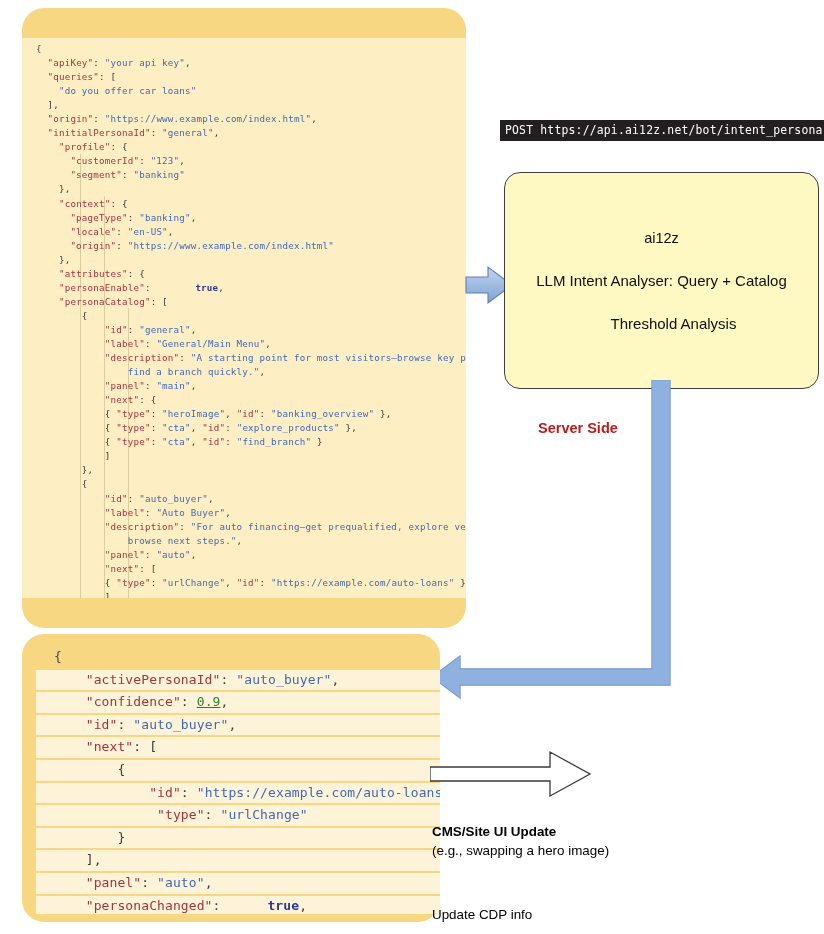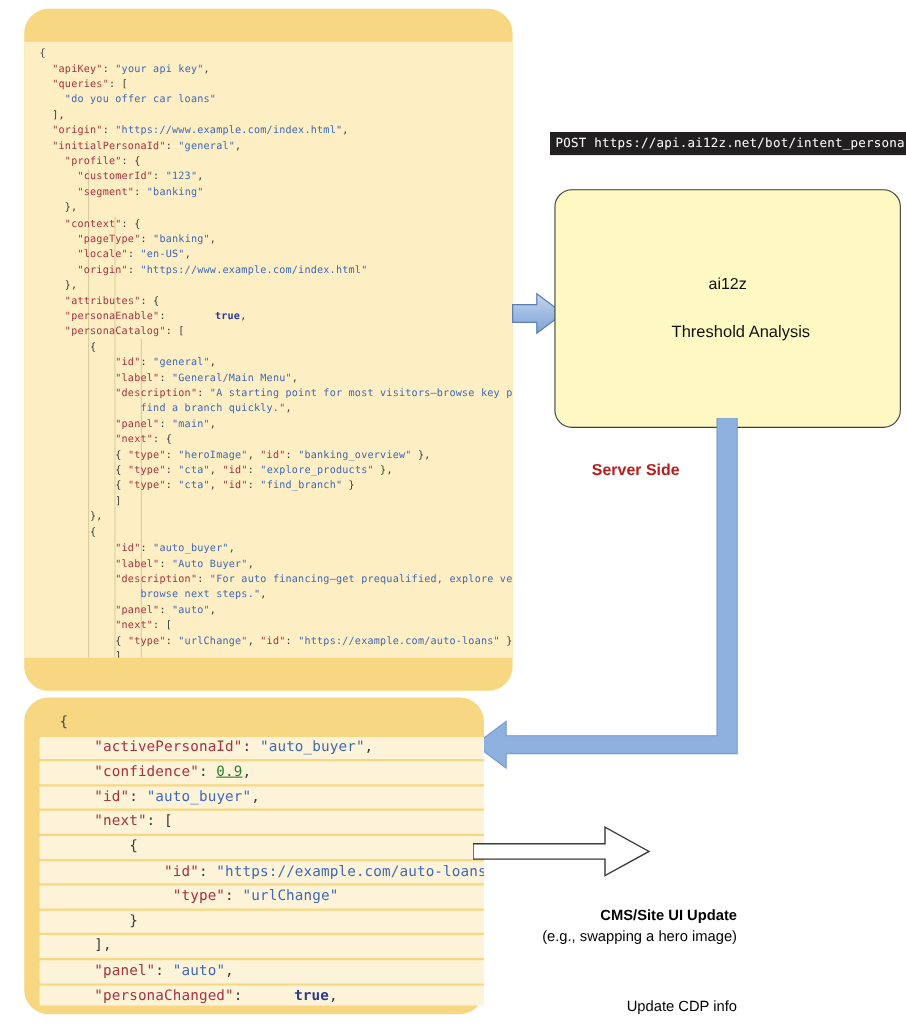--- a/index.html
+++ b/index.html
@@ -85,22 +85,22 @@
 
   
   #arrow-cms{position:absolute;left:430px;top:748px;width:165px;height:52px;}
 
   
   #server-side-label{
     position:absolute;left:538px;top:420px;
     font-size:14.5px;font-weight:bold;color:#b91c1c;
   }
   #cms-label{
-    position:absolute;left:420px;top:822px;width:250px;
-    text-align:right;color:#000;line-height:19px;
+    position:absolute;left:432px;top:822px;width:250px;
+    text-align:left;color:#000;line-height:19px;
   }
   #cms-label .t1{font-size:13.4px;font-weight:bold;display:block;}
   #cms-label .t2{font-size:13.4px;display:block;}
   #cms-label .t3{font-size:13.4px;display:block;margin-top:45px;}
 </style>
 </head>
 <body>
 
 <div class="card" id="request-card">
   <div class="surface">
@@ -119,20 +119,21 @@
       <stop offset="0%" stop-color="#c5d6ee"></stop>
       <stop offset="55%" stop-color="#9cb8e0"></stop>
       <stop offset="100%" stop-color="#7ea4d4"></stop>
     </linearGradient>
   </defs>
   <path d="M4,19 L26,19 L26,9 L50,27 L26,45 L26,35 L4,35 Z" fill="url(#bg1)" stroke="#5b7fb5" stroke-width="1.1"></path>
 </svg>
 
 <div id="llm-box">
   <div class="l1">ai12z</div>
+  <div class="l2">LLM Intent Analyser: Query + Catalog</div>
   <div class="l3">Threshold Analysis</div>
 </div>
 
 <div id="server-side-label">Server Side</div>
 
 <svg id="arrow-return" viewBox="0 0 600 330">
   <path d="M564,0 L582,0 L582,305 L372,305 L372,318 L344,297 L372,276 L372,289 L564,289 Z" fill="#c9dcf3" stroke="#6e93c9" stroke-width="1.3"></path>
   <path d="M564,0 L582,0 L582,305 L372,305 L372,318 L344,297 L372,276 L372,289 L564,289 Z" fill="#85a9da" opacity=".85"></path>
 </svg>
 

